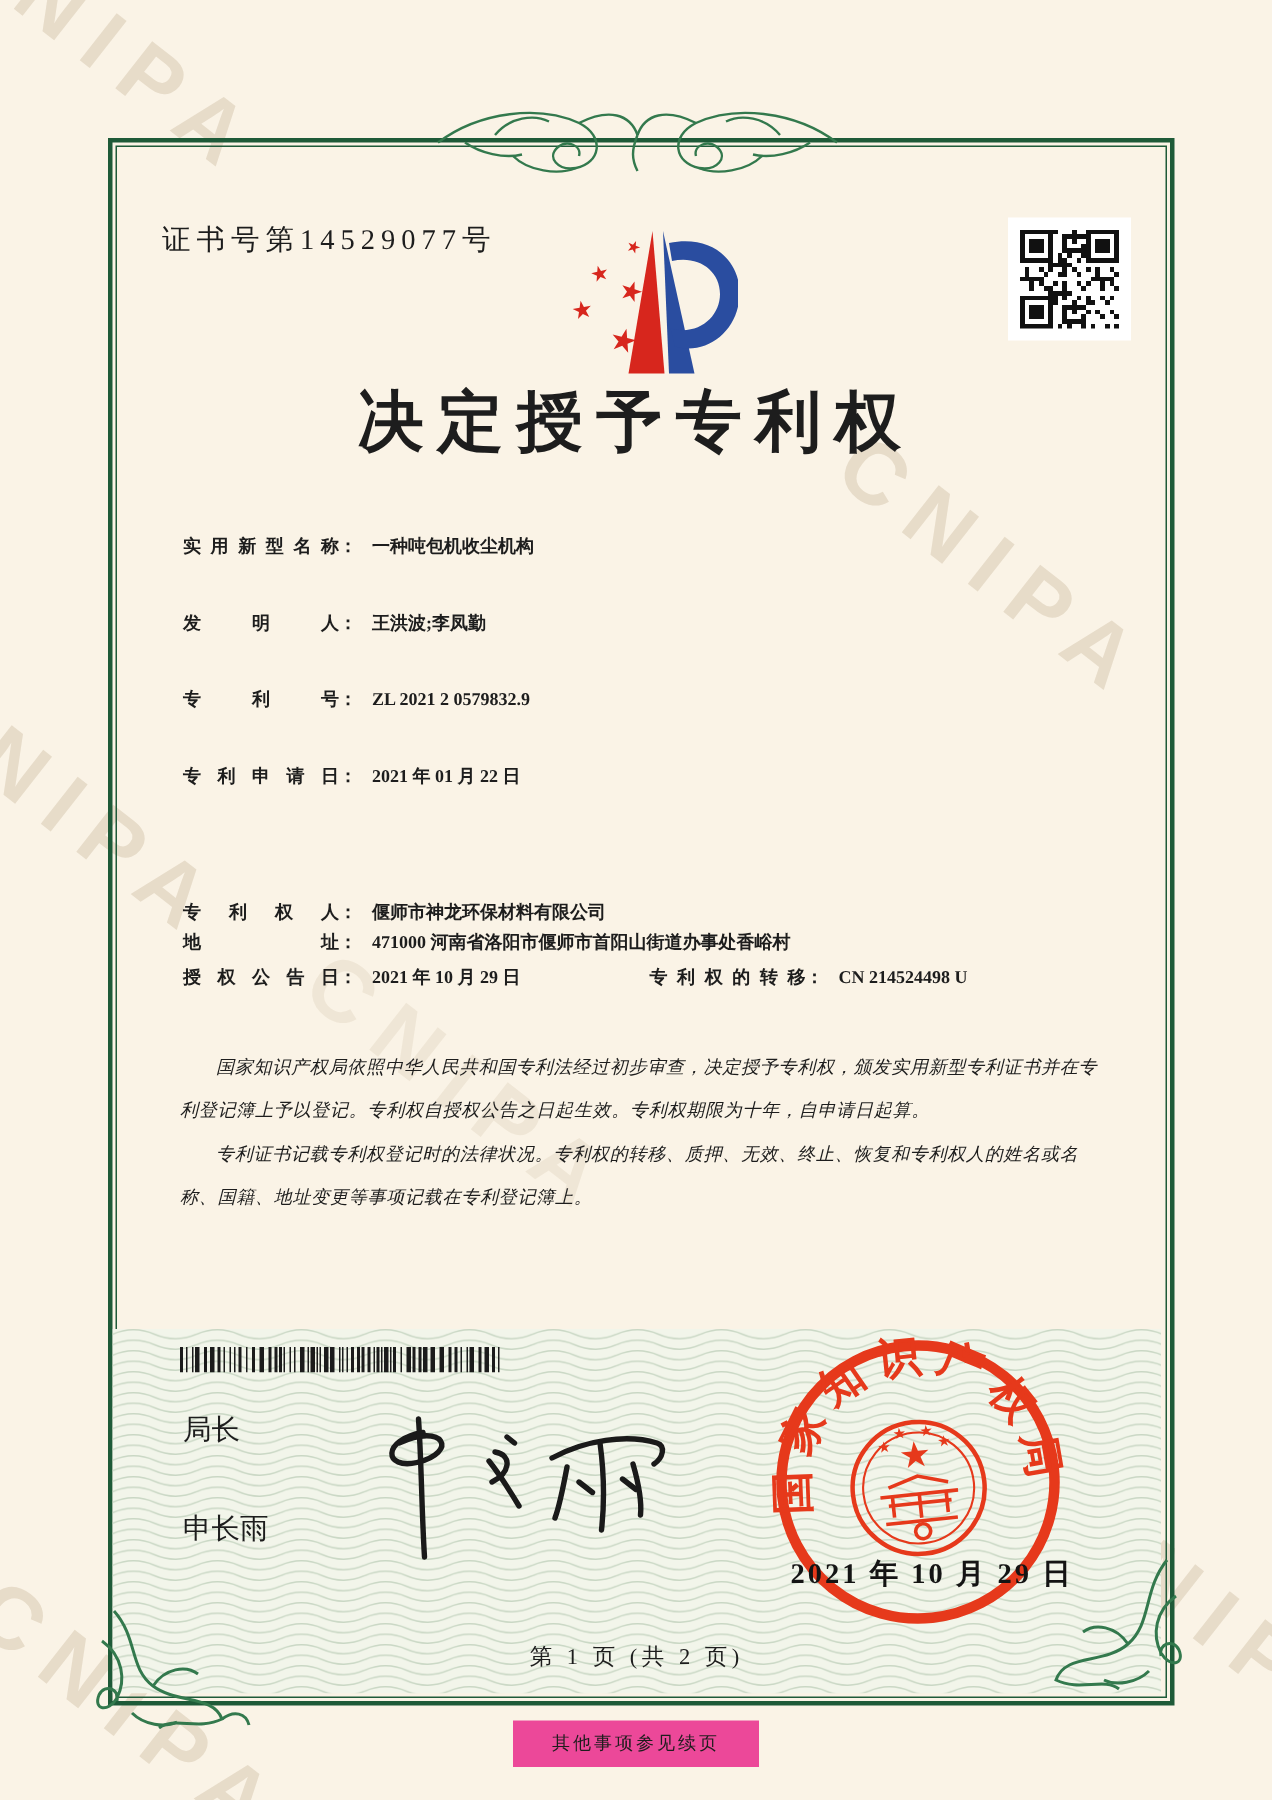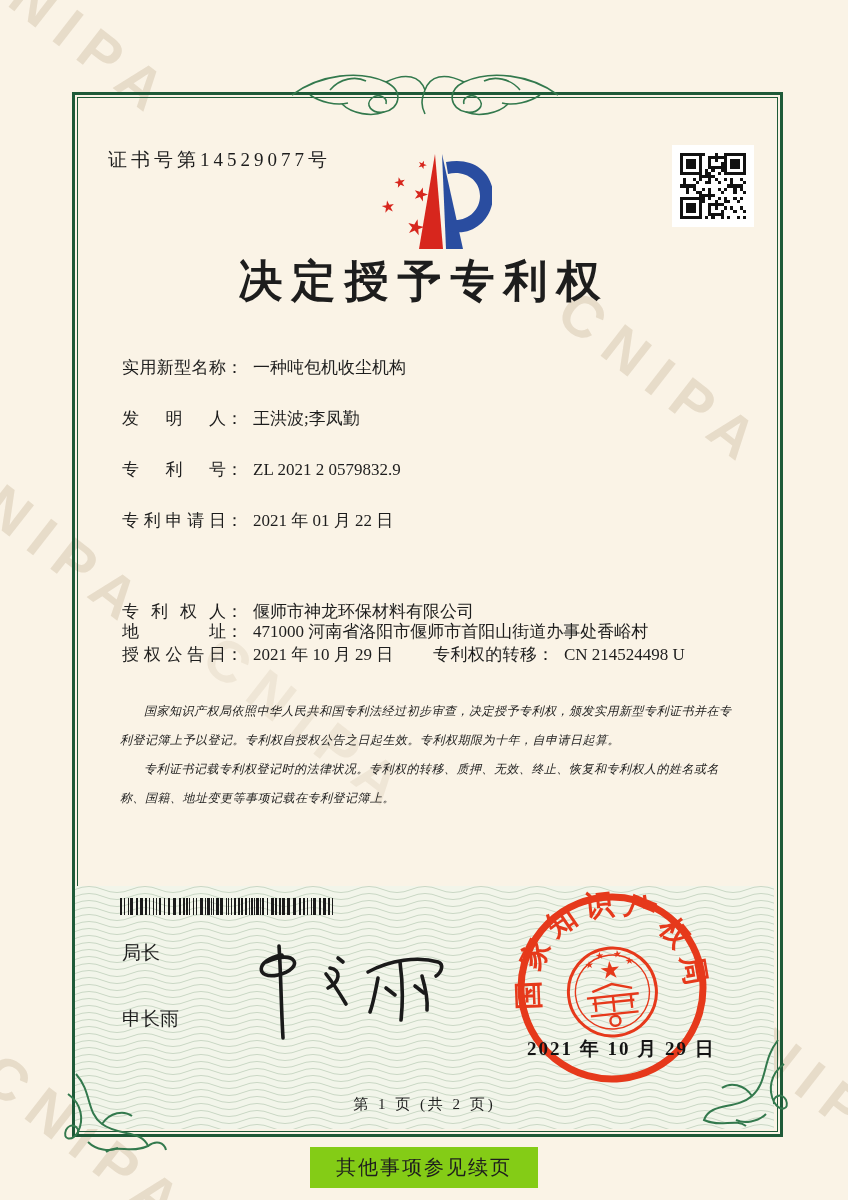--- a/index.html
+++ b/index.html
@@ -11,35 +11,35 @@
   .frame{position:absolute;left:72px;top:92px;width:705px;height:1039px;border:3px solid #1e5a38;z-index:2;}
   .frame-inner{position:absolute;inset:2px;border:1px solid #1e5a38;}
   .waveband{position:absolute;left:75px;top:886px;width:699px;height:243px;z-index:2;}
   .content{position:absolute;inset:0;z-index:3;}
   .cert-no{position:absolute;left:108px;top:147px;font-size:19px;letter-spacing:4px;}
   .qr-box{position:absolute;left:672px;top:145px;width:82px;height:82px;background:#fff;
           display:flex;align-items:center;justify-content:center;}
   .logo{position:absolute;left:342px;top:142px;width:150px;height:115px;}
   .title{position:absolute;left:0;top:252px;width:100%;text-align:center;font-size:44px;
          font-weight:bold;letter-spacing:9px;}
-  .row{position:absolute;left:122px;font-size:17px;white-space:nowrap;}
+  .row{position:absolute;left:122px;font-size:12px;white-space:nowrap;font-weight:bold;}
   .flabel{display:inline-block;width:104px;text-align:justify;text-align-last:justify;}
   .fvalue{margin-left:10px;}
   .g2{position:absolute;left:311px;white-space:nowrap;}
   .body-text{position:absolute;left:120px;top:697px;width:613px;font-size:12px;line-height:29px;
              font-style:italic;letter-spacing:0.5px;}
   .body-text p{margin:0;text-indent:2em;}
   .barcode{position:absolute;left:120px;top:898px;width:218px;height:17px;overflow:hidden;white-space:nowrap;}
   .sig-label{position:absolute;font-family:"Liberation Sans","DejaVu Sans",sans-serif;font-size:19px;}
   .signature-svg{position:absolute;left:222px;top:938px;}
   .seal{position:absolute;left:512px;top:888px;width:200px;height:200px;transform:rotate(-6deg);}
   .seal-date{position:absolute;left:527px;top:1036px;font-size:19px;font-weight:600;letter-spacing:2px;color:#141414;}
   .page-num{position:absolute;left:72px;top:1095px;width:705px;text-align:center;font-size:15px;letter-spacing:3px;}
-  .note-box{position:absolute;left:50%;top:1147px;transform:translateX(-50%);background:#84cc16;
-            padding:7px 26px;font-size:20px;letter-spacing:2px;white-space:nowrap;}
+  .note-box{position:absolute;left:50%;top:1147px;transform:translateX(-50%);background:#ec4899;
+            padding:7px 26px;font-size:12px;letter-spacing:2px;white-space:nowrap;}
   .ornament{position:absolute;z-index:4;}
 </style>
 </head>
 <body>
 
 <div class="page">
 
   <div class="wm" style="left:-52px;top:-4px;">CNIPA</div>
   <div class="wm" style="left:766px;top:-34px;">CNIPA</div>
   <div class="wm" style="left:540px;top:345px;">CNIPA</div>

